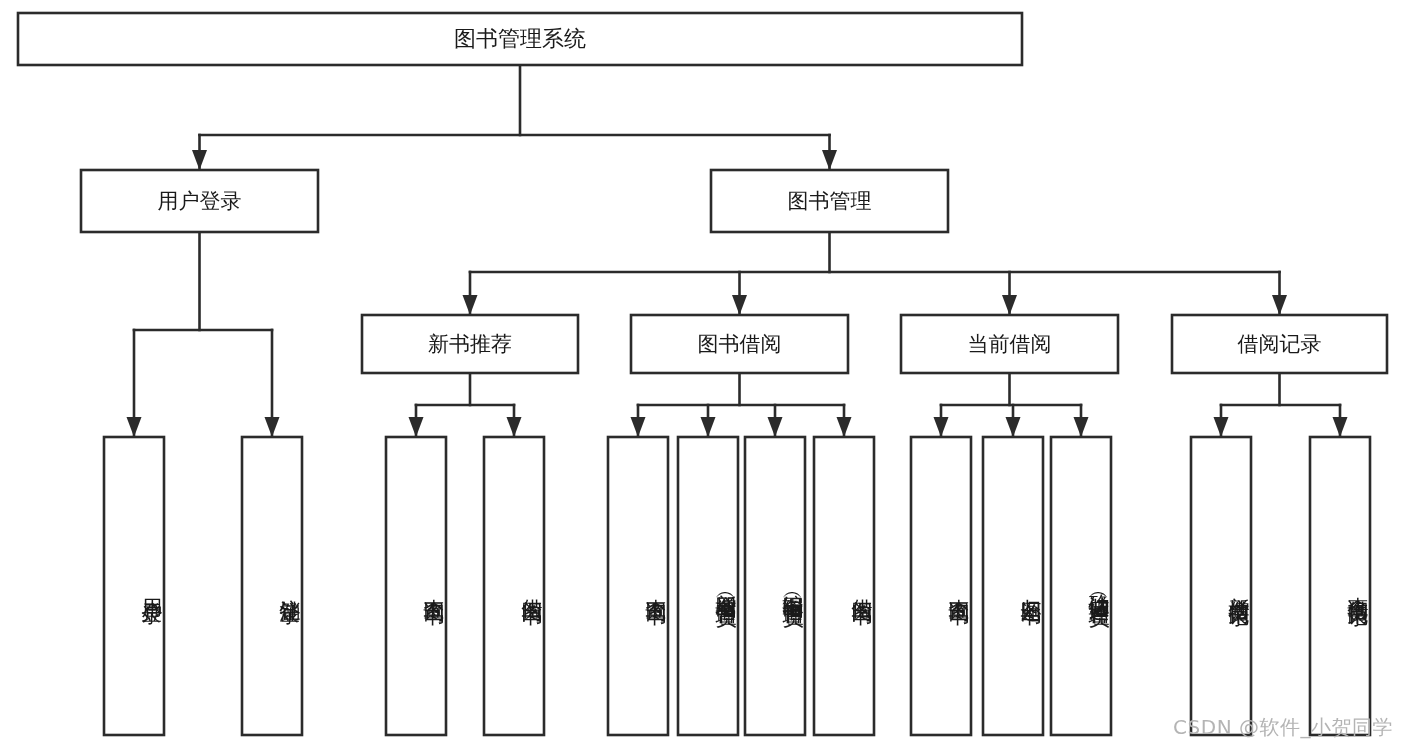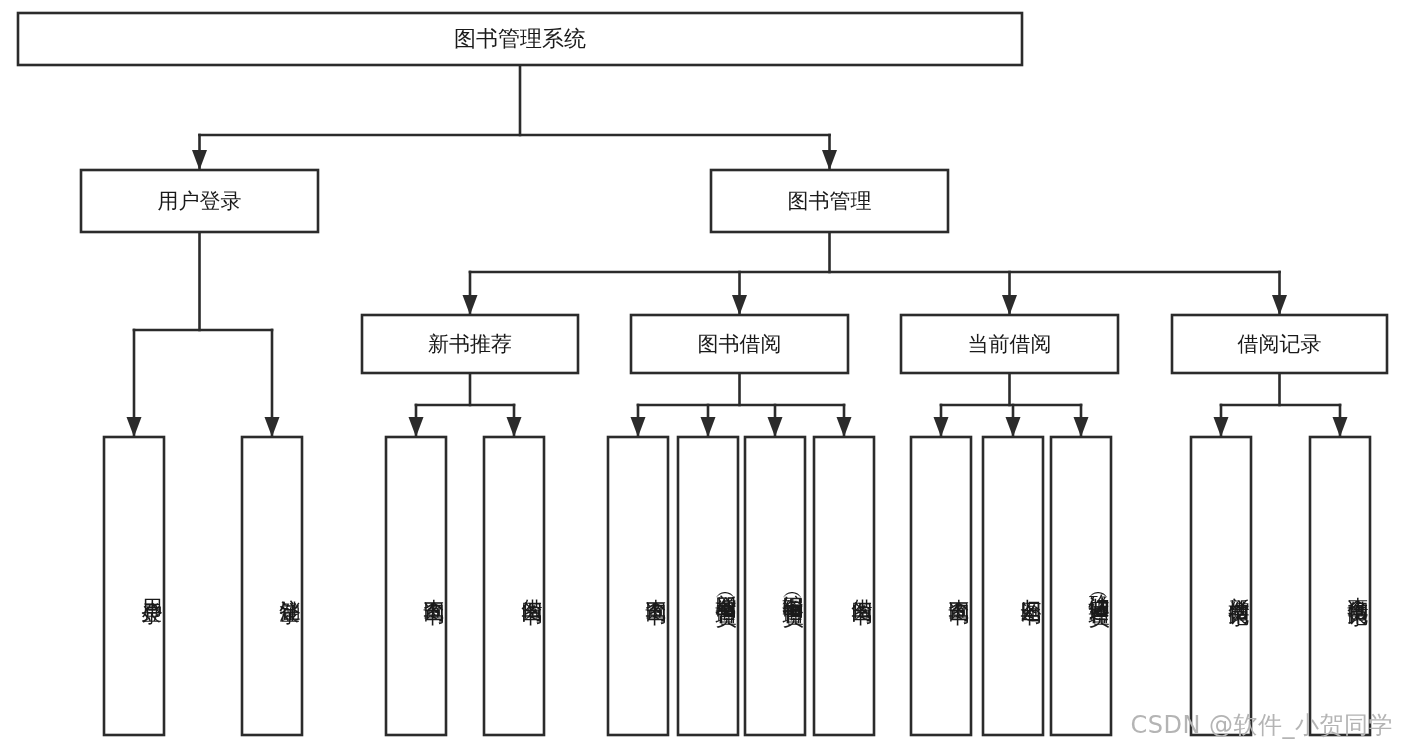--- a/index.html
+++ b/index.html
@@ -65,21 +65,21 @@
     color: #1a1a1a;
     letter-spacing: 2px;
     white-space: nowrap;
     pointer-events: none;
   }
   .watermark {
     position: absolute;
     right: 12px;
     bottom: 6px;
     font-family: "DejaVu Sans", "Liberation Sans", sans-serif;
-    font-size: 24px;
+    font-size: 20px;
     color: #b4b4b4;
     letter-spacing: 0.5px;
     user-select: none;
   }
 </style>
 </head>
 <body>
 
 <div id="stage">
 

